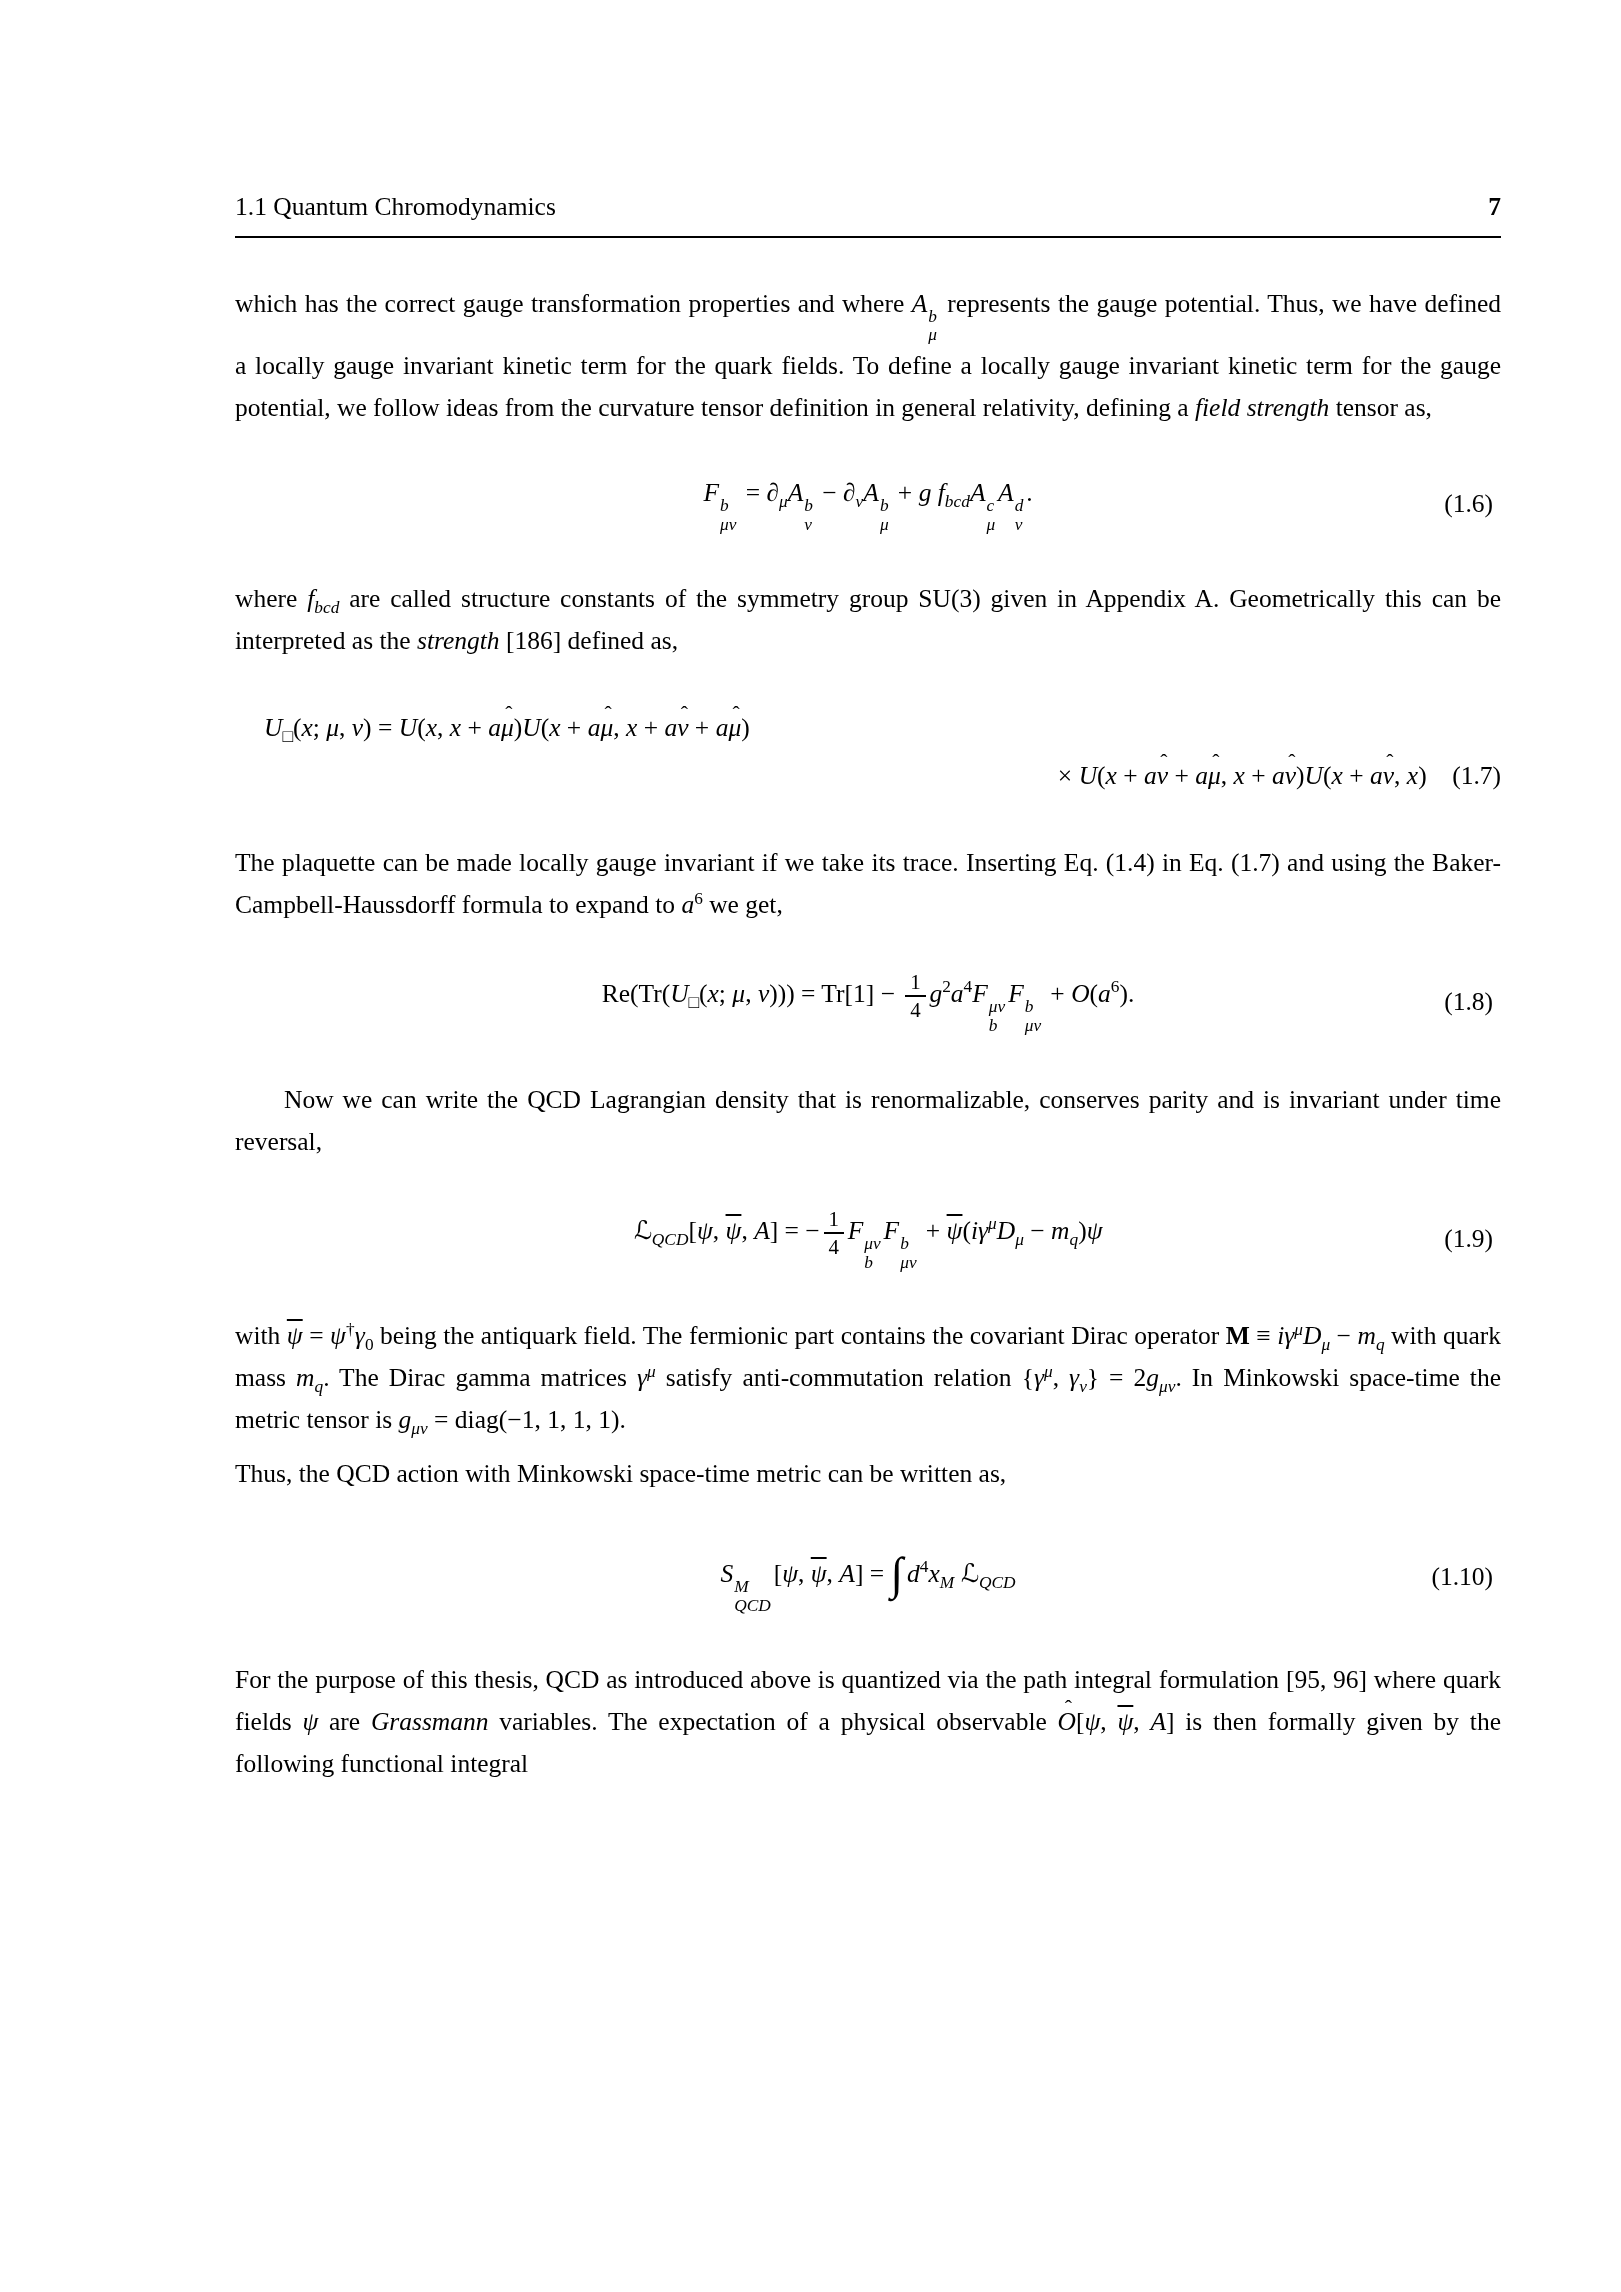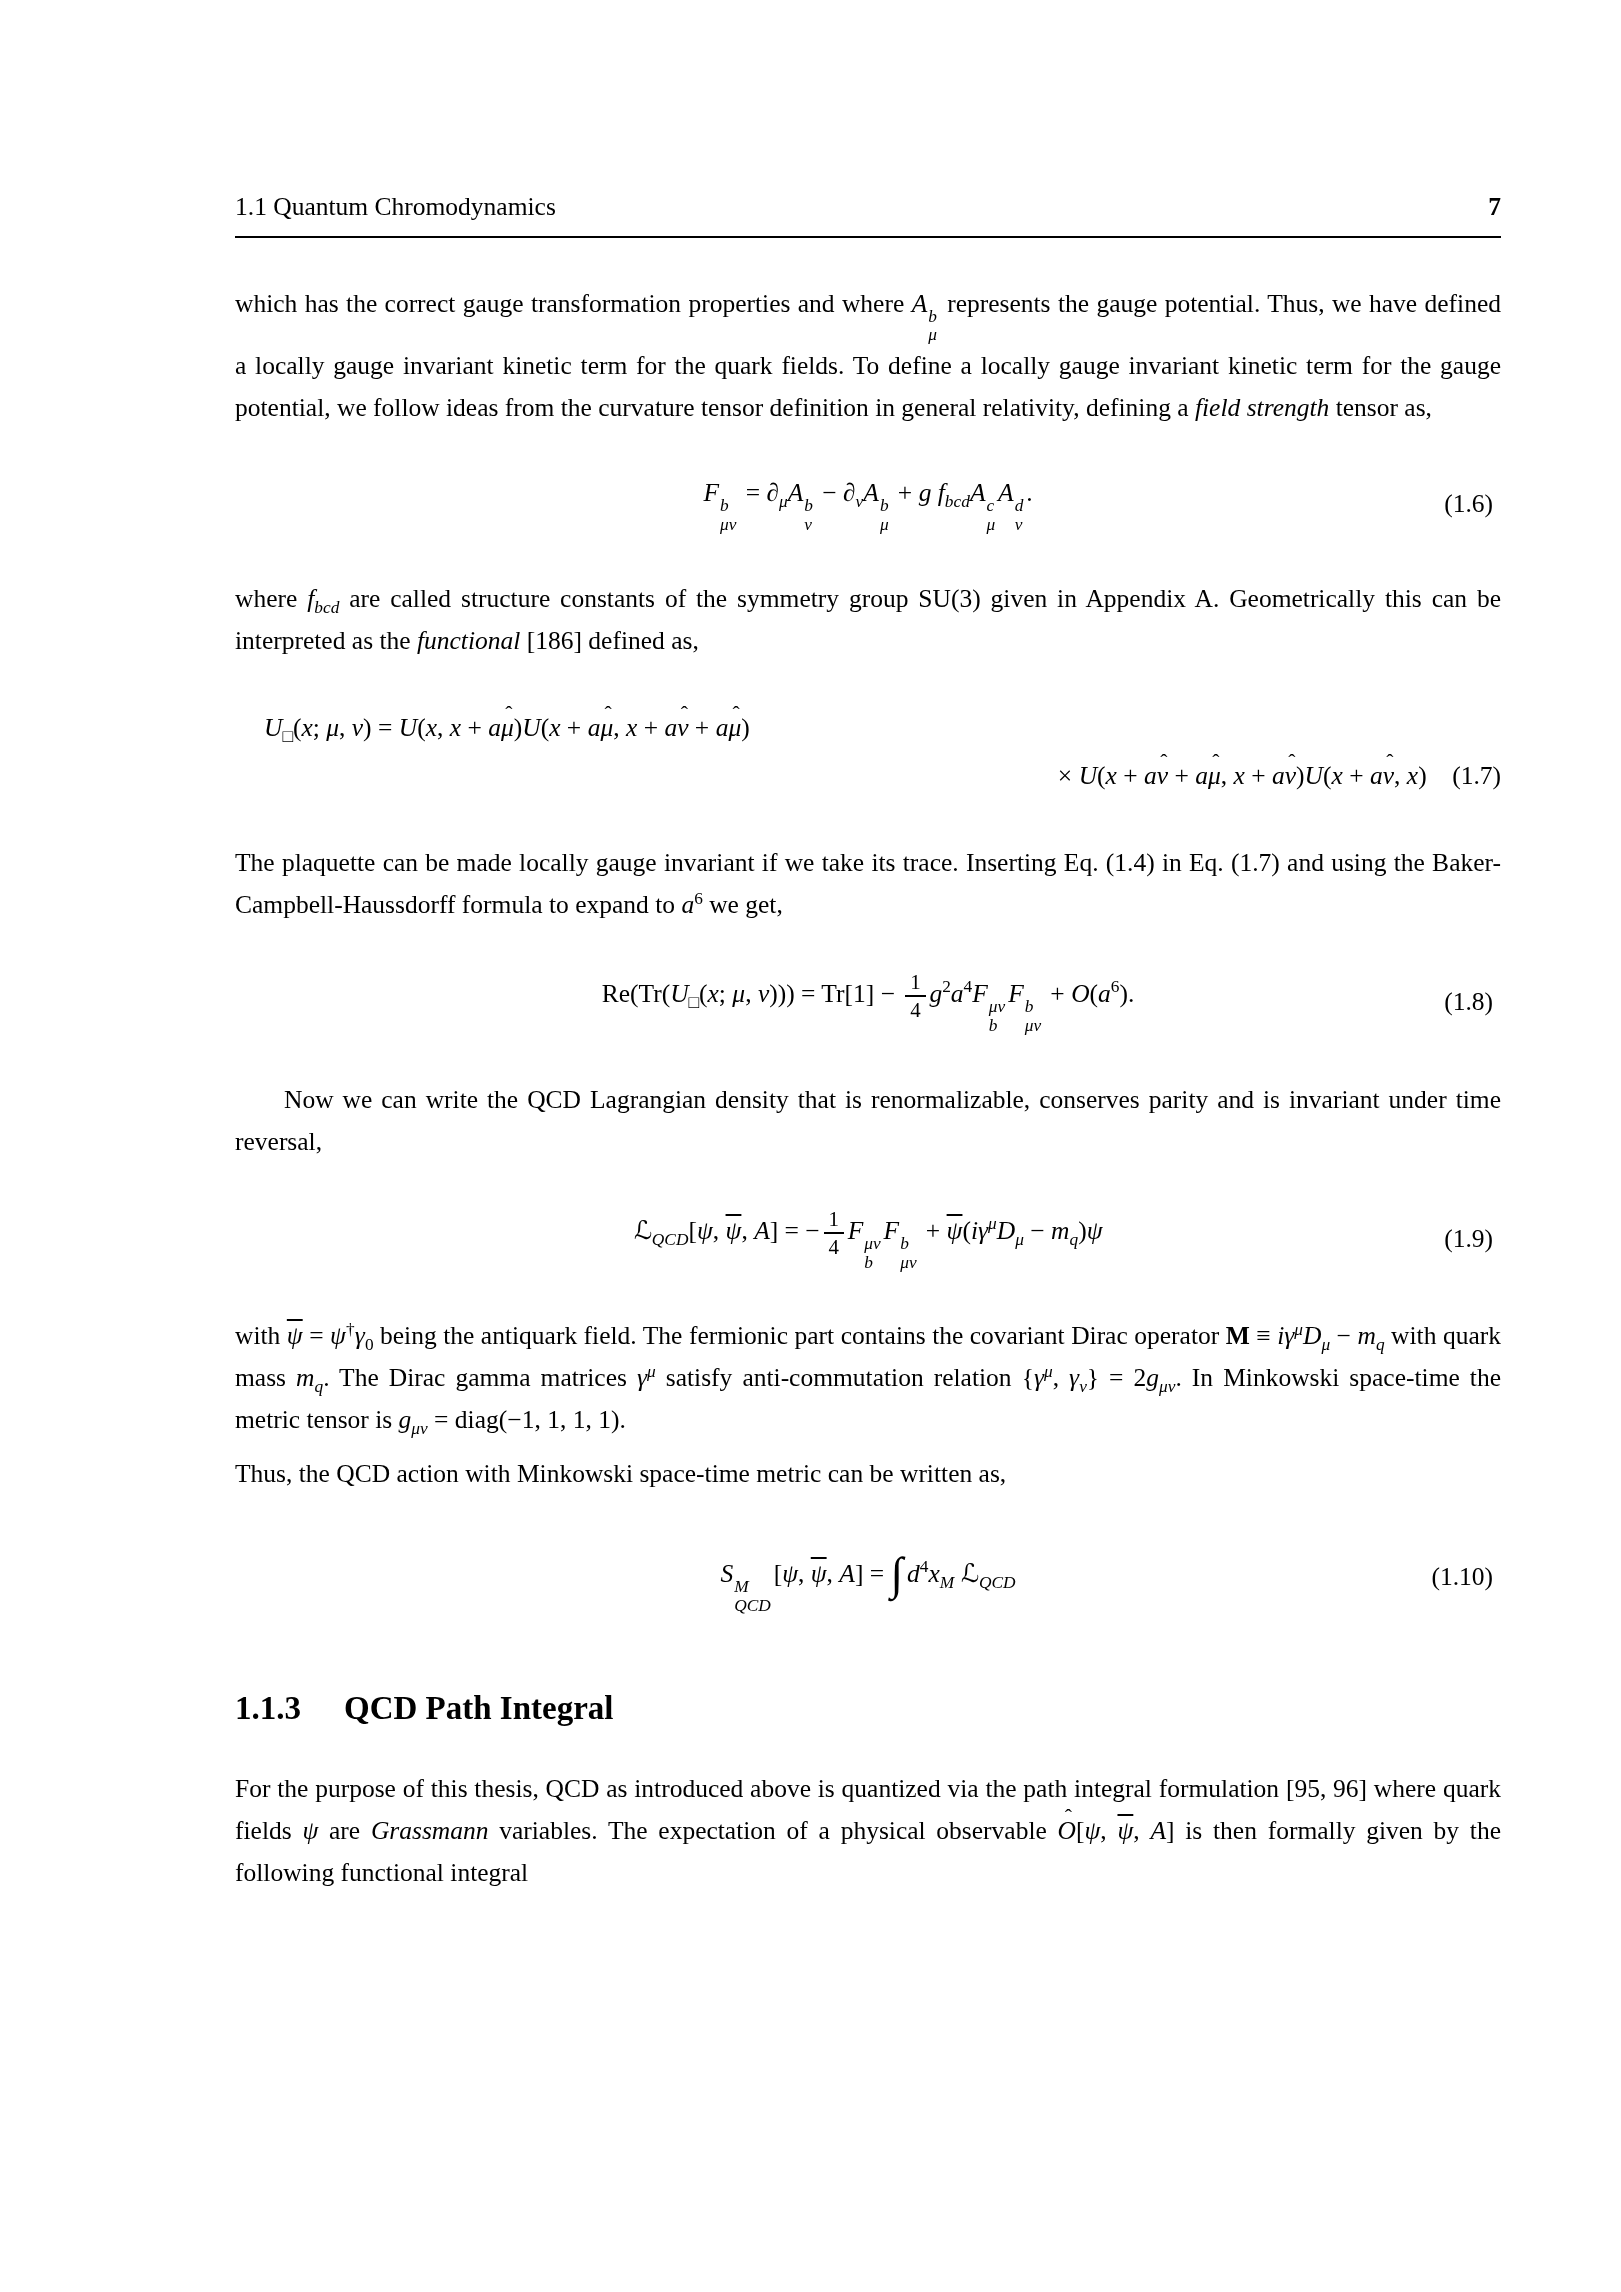--- a/index.html
+++ b/index.html
@@ -94,21 +94,21 @@
           </span> + <i>g f</i><sub><i>bcd</i></sub><i>A</i><span class="ms">
             <span><i>c</i></span>
             <span><i>μ</i></span>
           </span><i>A</i><span class="ms">
             <span><i>d</i></span>
             <span><i>ν</i></span>
           </span>.</span>
       <span class="eqnum">(1.6)</span>
     </div>
 
-    <p class="para">where <i>f</i><sub><i>bcd</i></sub> are called structure constants of the symmetry group SU(3) given in Appendix A. Geometrically this can be interpreted as the <i>functional</i> [186] defined as,</p>
+    <p class="para">where <i>f</i><sub><i>bcd</i></sub> are called structure constants of the symmetry group SU(3) given in Appendix A. Geometrically this can be interpreted as the <i>strength</i> [186] defined as,</p>
 
     <div class="eqblock">
       <div class="l1"><i>U</i><sub>□</sub>(<i>x</i>; <i>μ</i>, <i>ν</i>) = <i>U</i>(<i>x</i>, <i>x</i> + <i>a</i><span class="hat"><i>μ</i></span>)<i>U</i>(<i>x</i> + <i>a</i><span class="hat"><i>μ</i></span>, <i>x</i> + <i>a</i><span class="hat"><i>ν</i></span> + <i>a</i><span class="hat"><i>μ</i></span>)</div>
       <div class="l2">
         <span>× <i>U</i>(<i>x</i> + <i>a</i><span class="hat"><i>ν</i></span> + <i>a</i><span class="hat"><i>μ</i></span>, <i>x</i> + <i>a</i><span class="hat"><i>ν</i></span>)<i>U</i>(<i>x</i> + <i>a</i><span class="hat"><i>ν</i></span>, <i>x</i>)</span>
         <span class="eqnum">(1.7)</span>
       </div>
     </div>
 
     <p class="para">The plaquette can be made locally gauge invariant if we take its trace. Inserting Eq. (1.4) in Eq. (1.7) and using the Baker-Campbell-Haussdorff formula to expand to <i>a</i><sup>6</sup> we get,</p>
@@ -147,22 +147,18 @@
     <p class="para cont">Thus, the QCD action with Minkowski space-time metric can be written as,</p>
 
     <div class="eqrow">
       <span class="eq"><i>S</i><span class="ms">
             <span><i>M</i></span>
             <span><i>QCD</i></span>
           </span>[<i>ψ</i>, <span class="ov"><i>ψ</i></span>, <i>A</i>] = <span class="int">∫</span><i>d</i><sup>4</sup><i>x</i><sub><i>M</i></sub> ℒ<sub><i>QCD</i></sub></span>
       <span class="eqnum">(1.10)</span>
     </div>
 
-    <h2 class="subhead">
-      <span>1.1.3</span>
-      <span>QCD Path Integral</span>
-    </h2>
 
     <p class="para cont">For the purpose of this thesis, QCD as introduced above is quantized via the path integral formulation [95, 96] where quark fields <i>ψ</i> are <i>Grassmann</i> variables. The expectation of a physical observable <span class="hat"><i>O</i></span>[<i>ψ</i>, <span class="ov"><i>ψ</i></span>, <i>A</i>] is then formally given by the following functional integral</p>
 
   </main>
 </div>
 
 
 </body></html>

